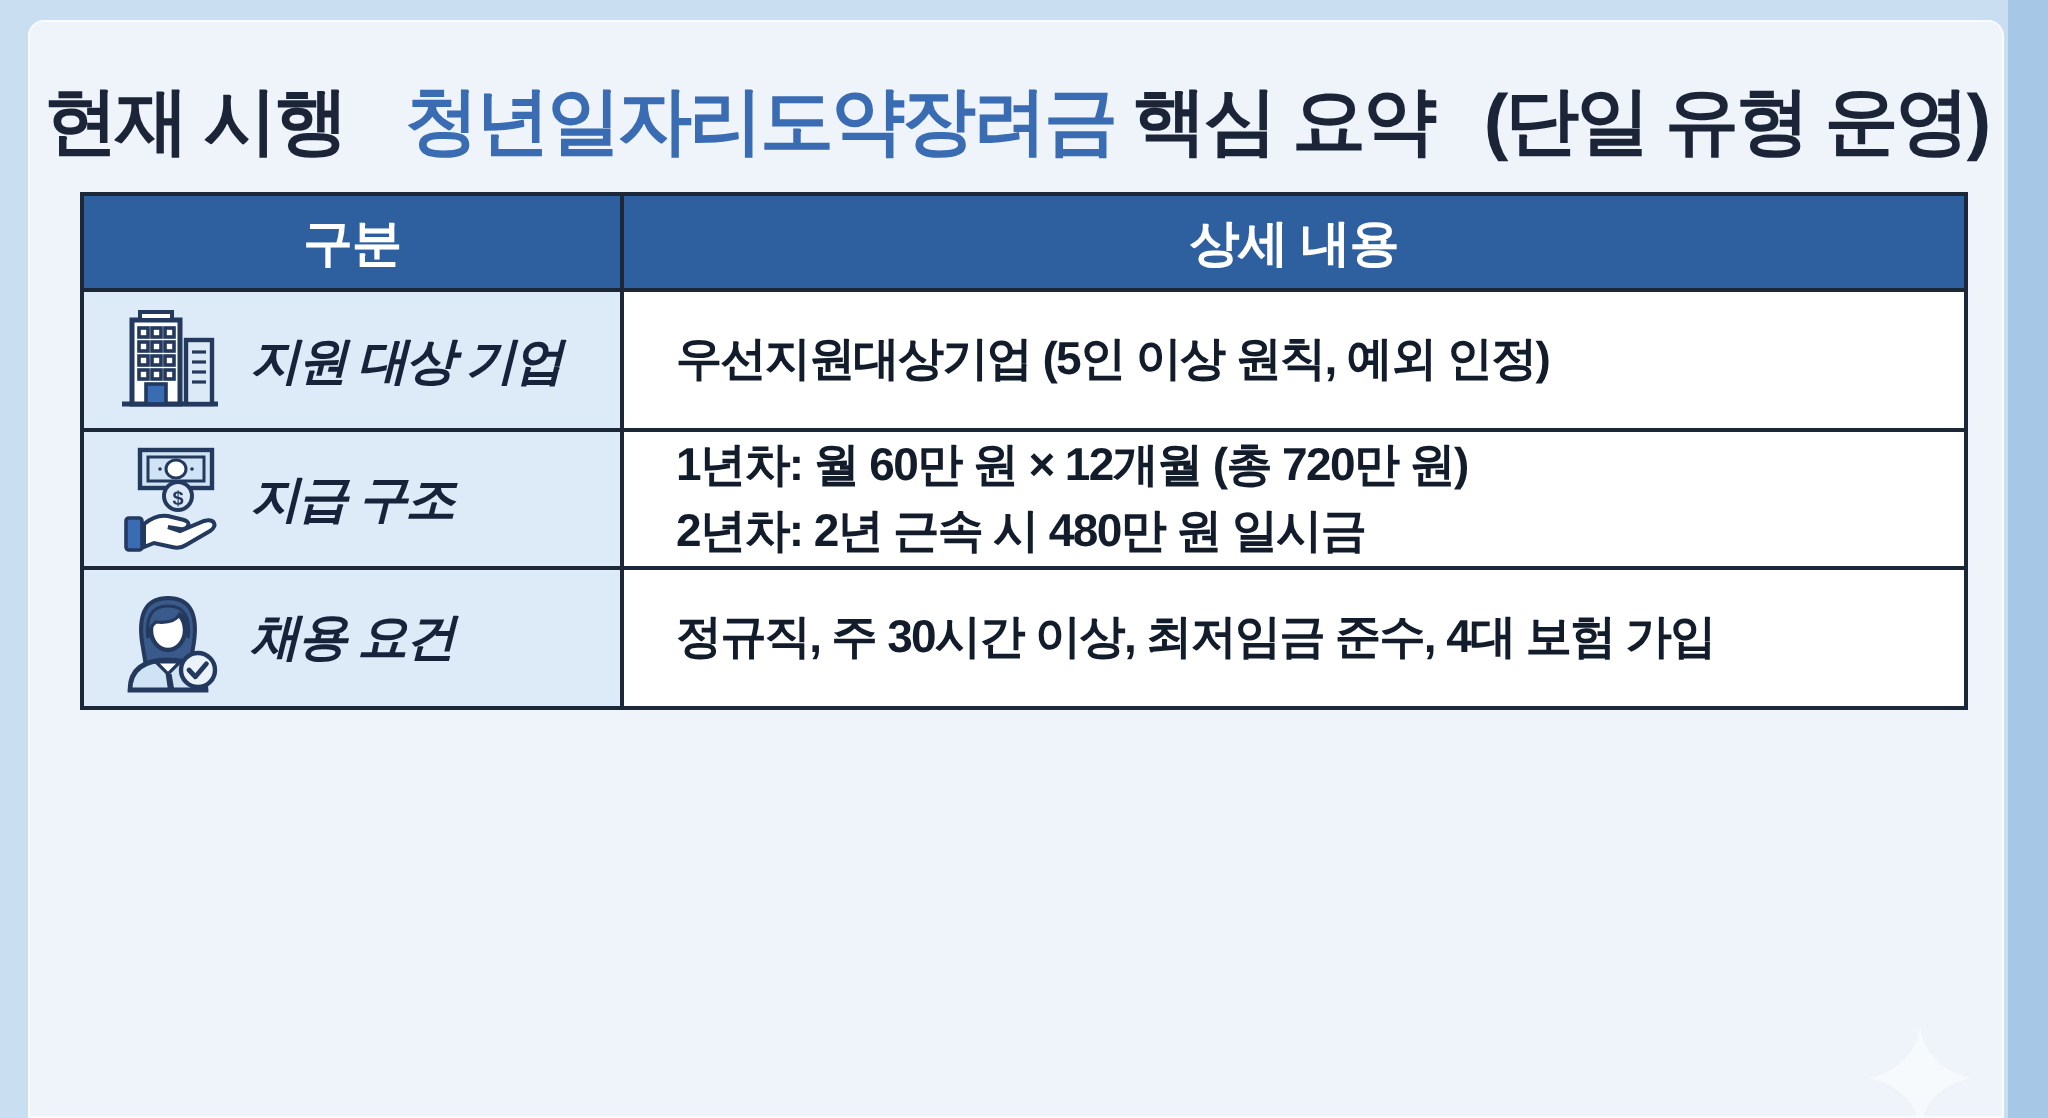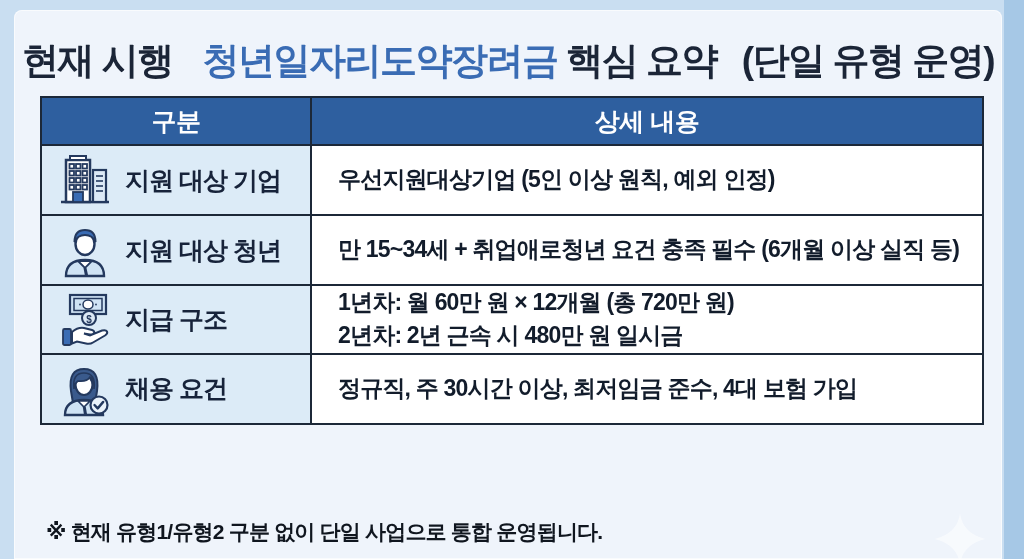--- a/index.html
+++ b/index.html
@@ -44,20 +44,21 @@
   }
   .col-label { width:270px; }
   .label-cell {
     background:var(--label-bg,#dcebf7);
     padding-left:16px;
   }
   .label-inner { display:flex; align-items:center; gap:13px; }
   .row-label {
     font-size:25px; font-weight:800; color:#17233a; letter-spacing:-1px;
     white-space:nowrap;
+    font-style:italic;
   }
   .content-cell {
     background:#ffffff;
     padding-left:26px; padding-right:8px;
     font-size:23px; font-weight:800; color:#121c2b; letter-spacing:-0.8px;
     white-space:nowrap;
   }
   .content-cell .line { line-height:1.45; }
   .r70 td { height:70px; }
   .r90 td { height:64px; }
@@ -127,39 +128,20 @@
             </svg>
           </span>
           <span class="row-label">지원 대상 기업</span>
         </div>
       </td>
       <td class="content-cell">
         <div class="line">우선지원대상기업 (5인 이상 원칙, 예외 인정)</div>
       </td>
     </tr>
 
-    <tr class="r70">
-      <td class="label-cell">
-        <div class="label-inner">
-          <span class="icon-box">
-            <svg viewBox="0 0 54 56">
-              <path d="M8 54 q0-16 19-16 q19 0 19 16 z" fill="#cfe3f4" stroke="#24395e" stroke-width="2.4"></path>
-              <path d="M20 39 l7 7 l7-7 z" fill="#ffffff" stroke="#24395e" stroke-width="1.8"></path>
-              <path d="M25.5 46 l1.5 8 l3-1 l-1.5-7 z" fill="#24395e"></path>
-              <ellipse cx="27" cy="22" rx="9.5" ry="11" fill="#ffffff" stroke="#24395e" stroke-width="2.4"></ellipse>
-              <path d="M16.5 20 q0-12 10.5-12 q10.5 0 10.5 12 q-3-7-10.5-7 q-7.5 0-10.5 7 z" fill="#3a6cb4" stroke="#24395e" stroke-width="2"></path>
-            </svg>
-          </span>
-          <span class="row-label">지원 대상 청년</span>
-        </div>
-      </td>
-      <td class="content-cell">
-        <div class="line">만 15~34세 + 취업애로청년 요건 충족 필수 (6개월 이상 실직 등)</div>
-      </td>
-    </tr>
 
 
     <tr class="r90">
       <td class="label-cell">
         <div class="label-inner">
           <span class="icon-box">
             <svg viewBox="0 0 54 56">
               <rect x="12" y="4" width="36" height="19" fill="#cfe3f4" stroke="#24395e" stroke-width="2.2"></rect>
               <rect x="16" y="7.5" width="28" height="12" fill="none" stroke="#24395e" stroke-width="1.5"></rect>
               <ellipse cx="30" cy="13.5" rx="5" ry="4.5" fill="#ffffff" stroke="#24395e" stroke-width="1.5"></ellipse>
@@ -198,18 +180,17 @@
           <span class="row-label">채용 요건</span>
         </div>
       </td>
       <td class="content-cell">
         <div class="line">정규직, 주 30시간 이상, 최저임금 준수, 4대 보험 가입</div>
       </td>
     </tr>
   </tbody>
     </table>
 
-  <div class="footnote">※ 현재 유형1/유형2 구분 없이 단일 사업으로 통합 운영됩니다.</div>
 
   <svg class="sparkle" viewBox="0 0 40 40">
     <path d="M20 2 Q22 16 38 20 Q22 24 20 38 Q18 24 2 20 Q18 16 20 2 z" fill="#ffffff"></path>
   </svg>
 </div>
 
 </body></html>

